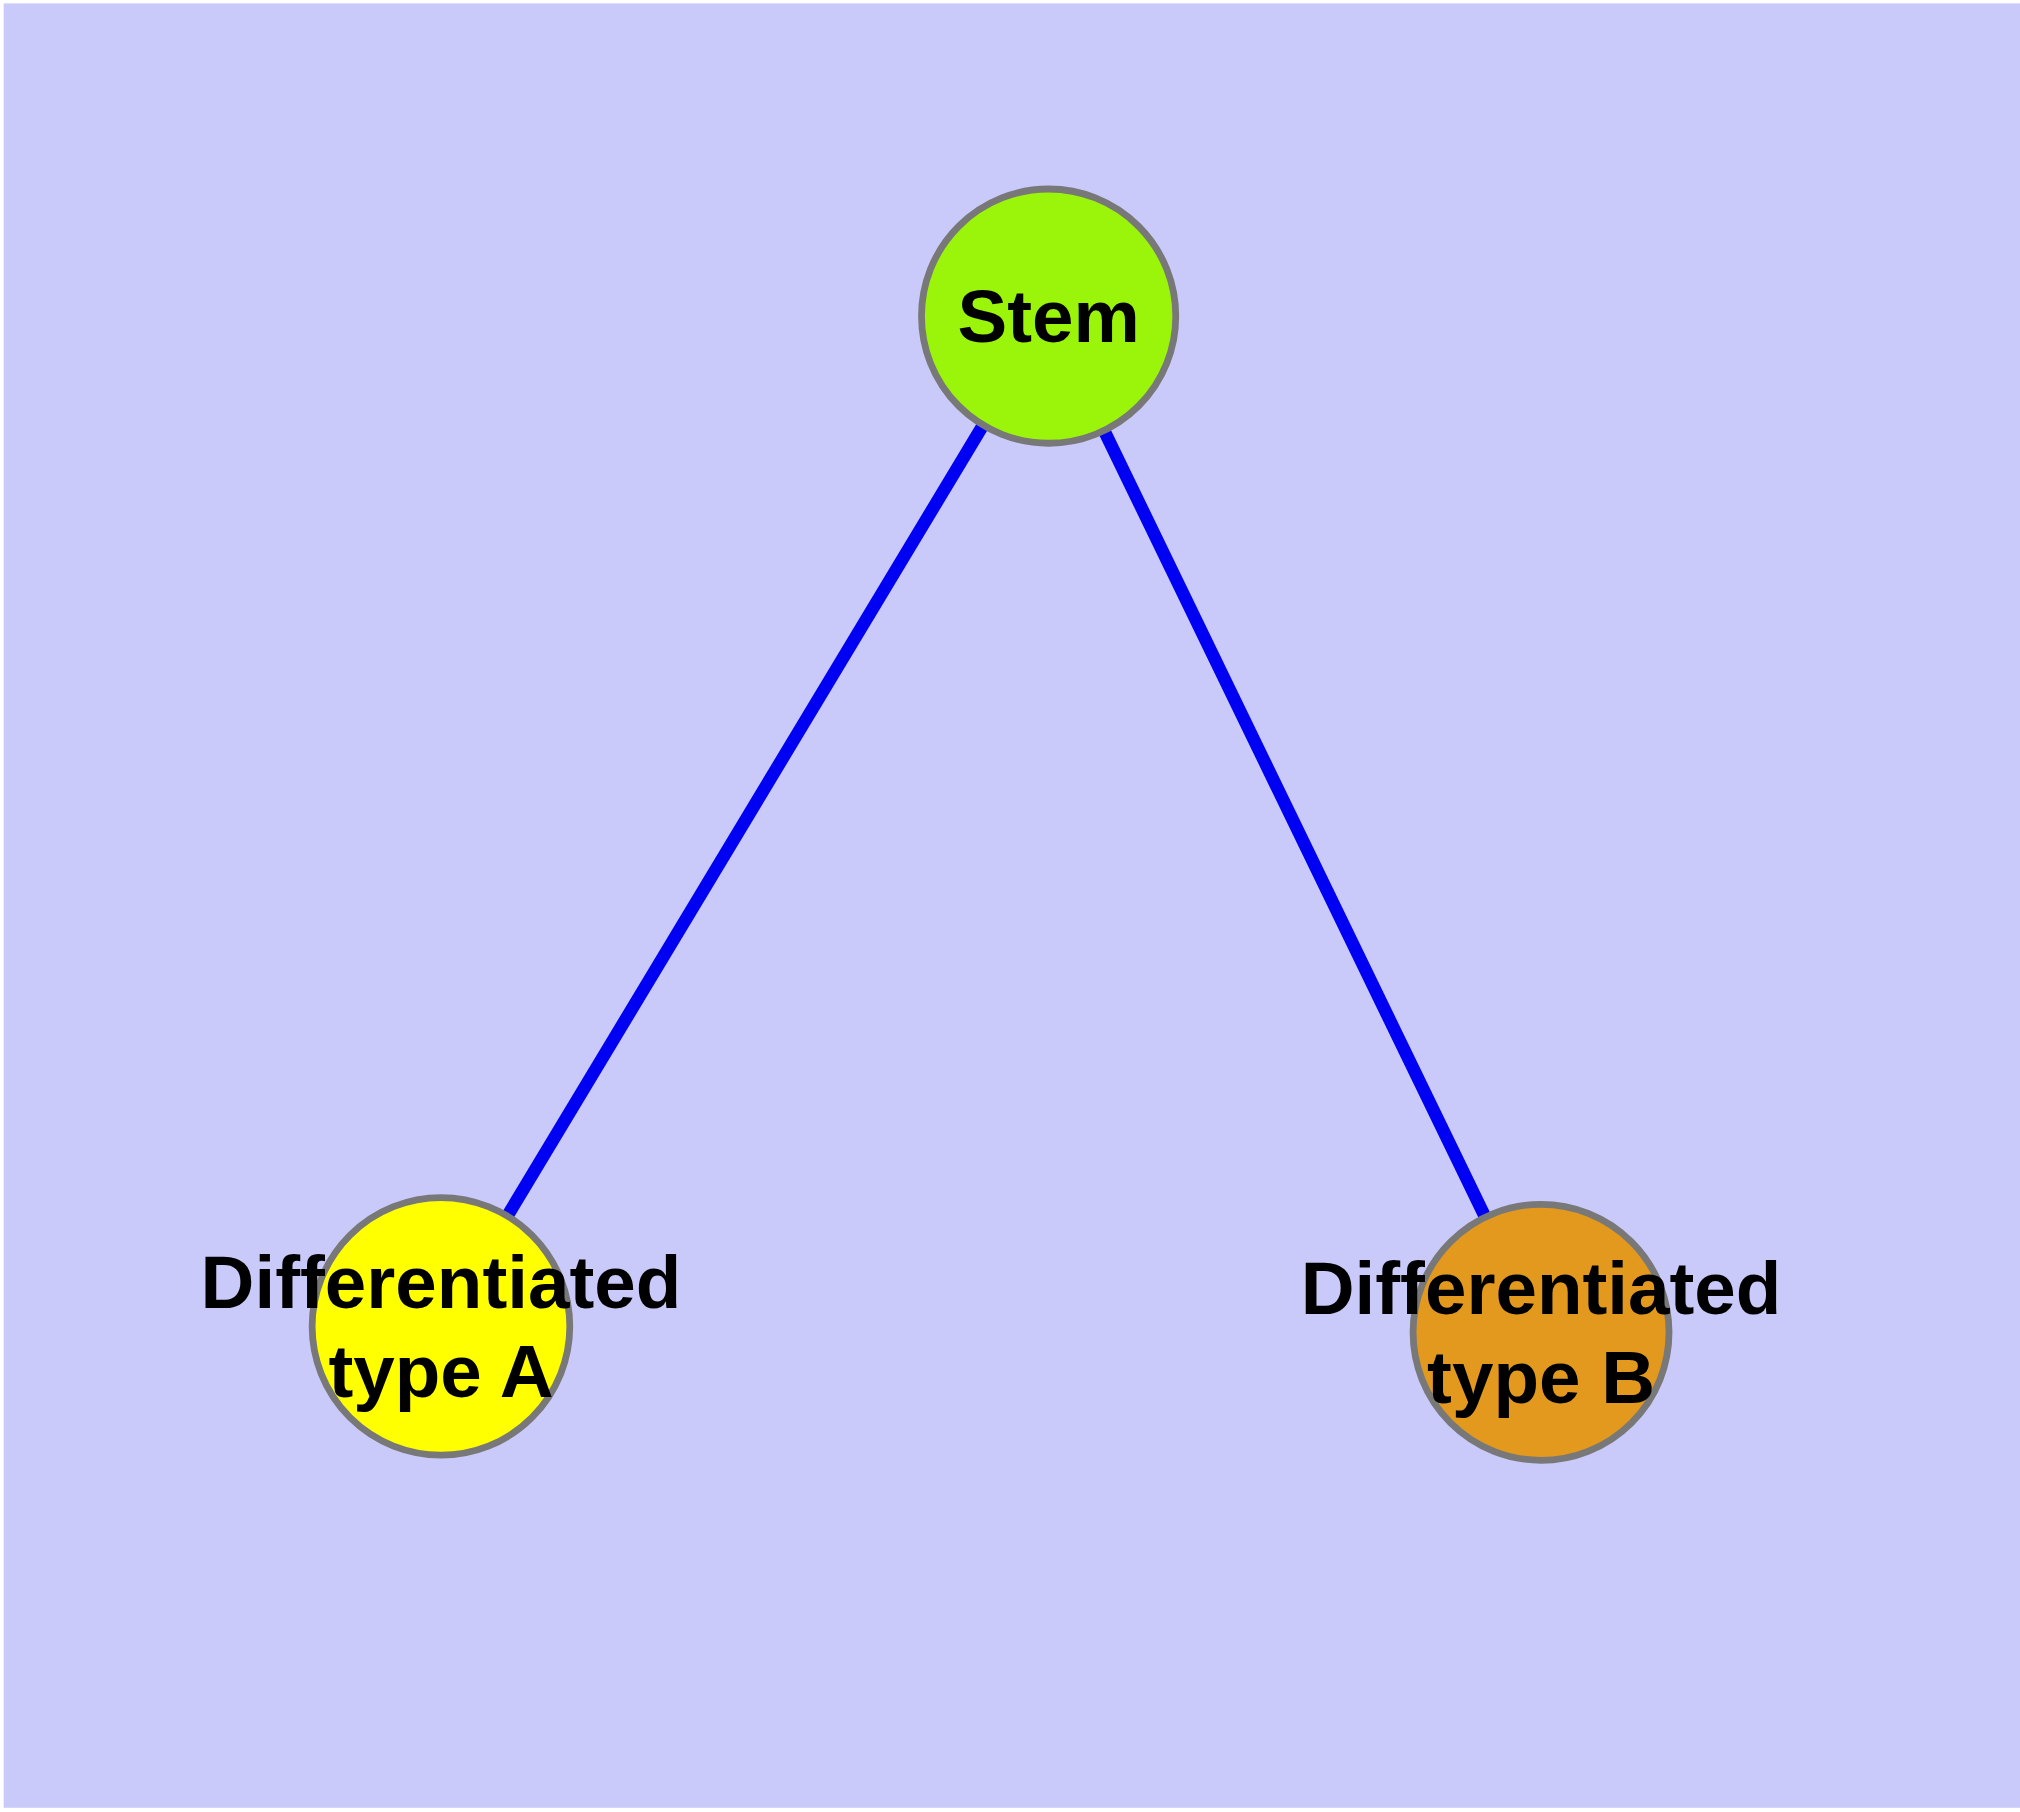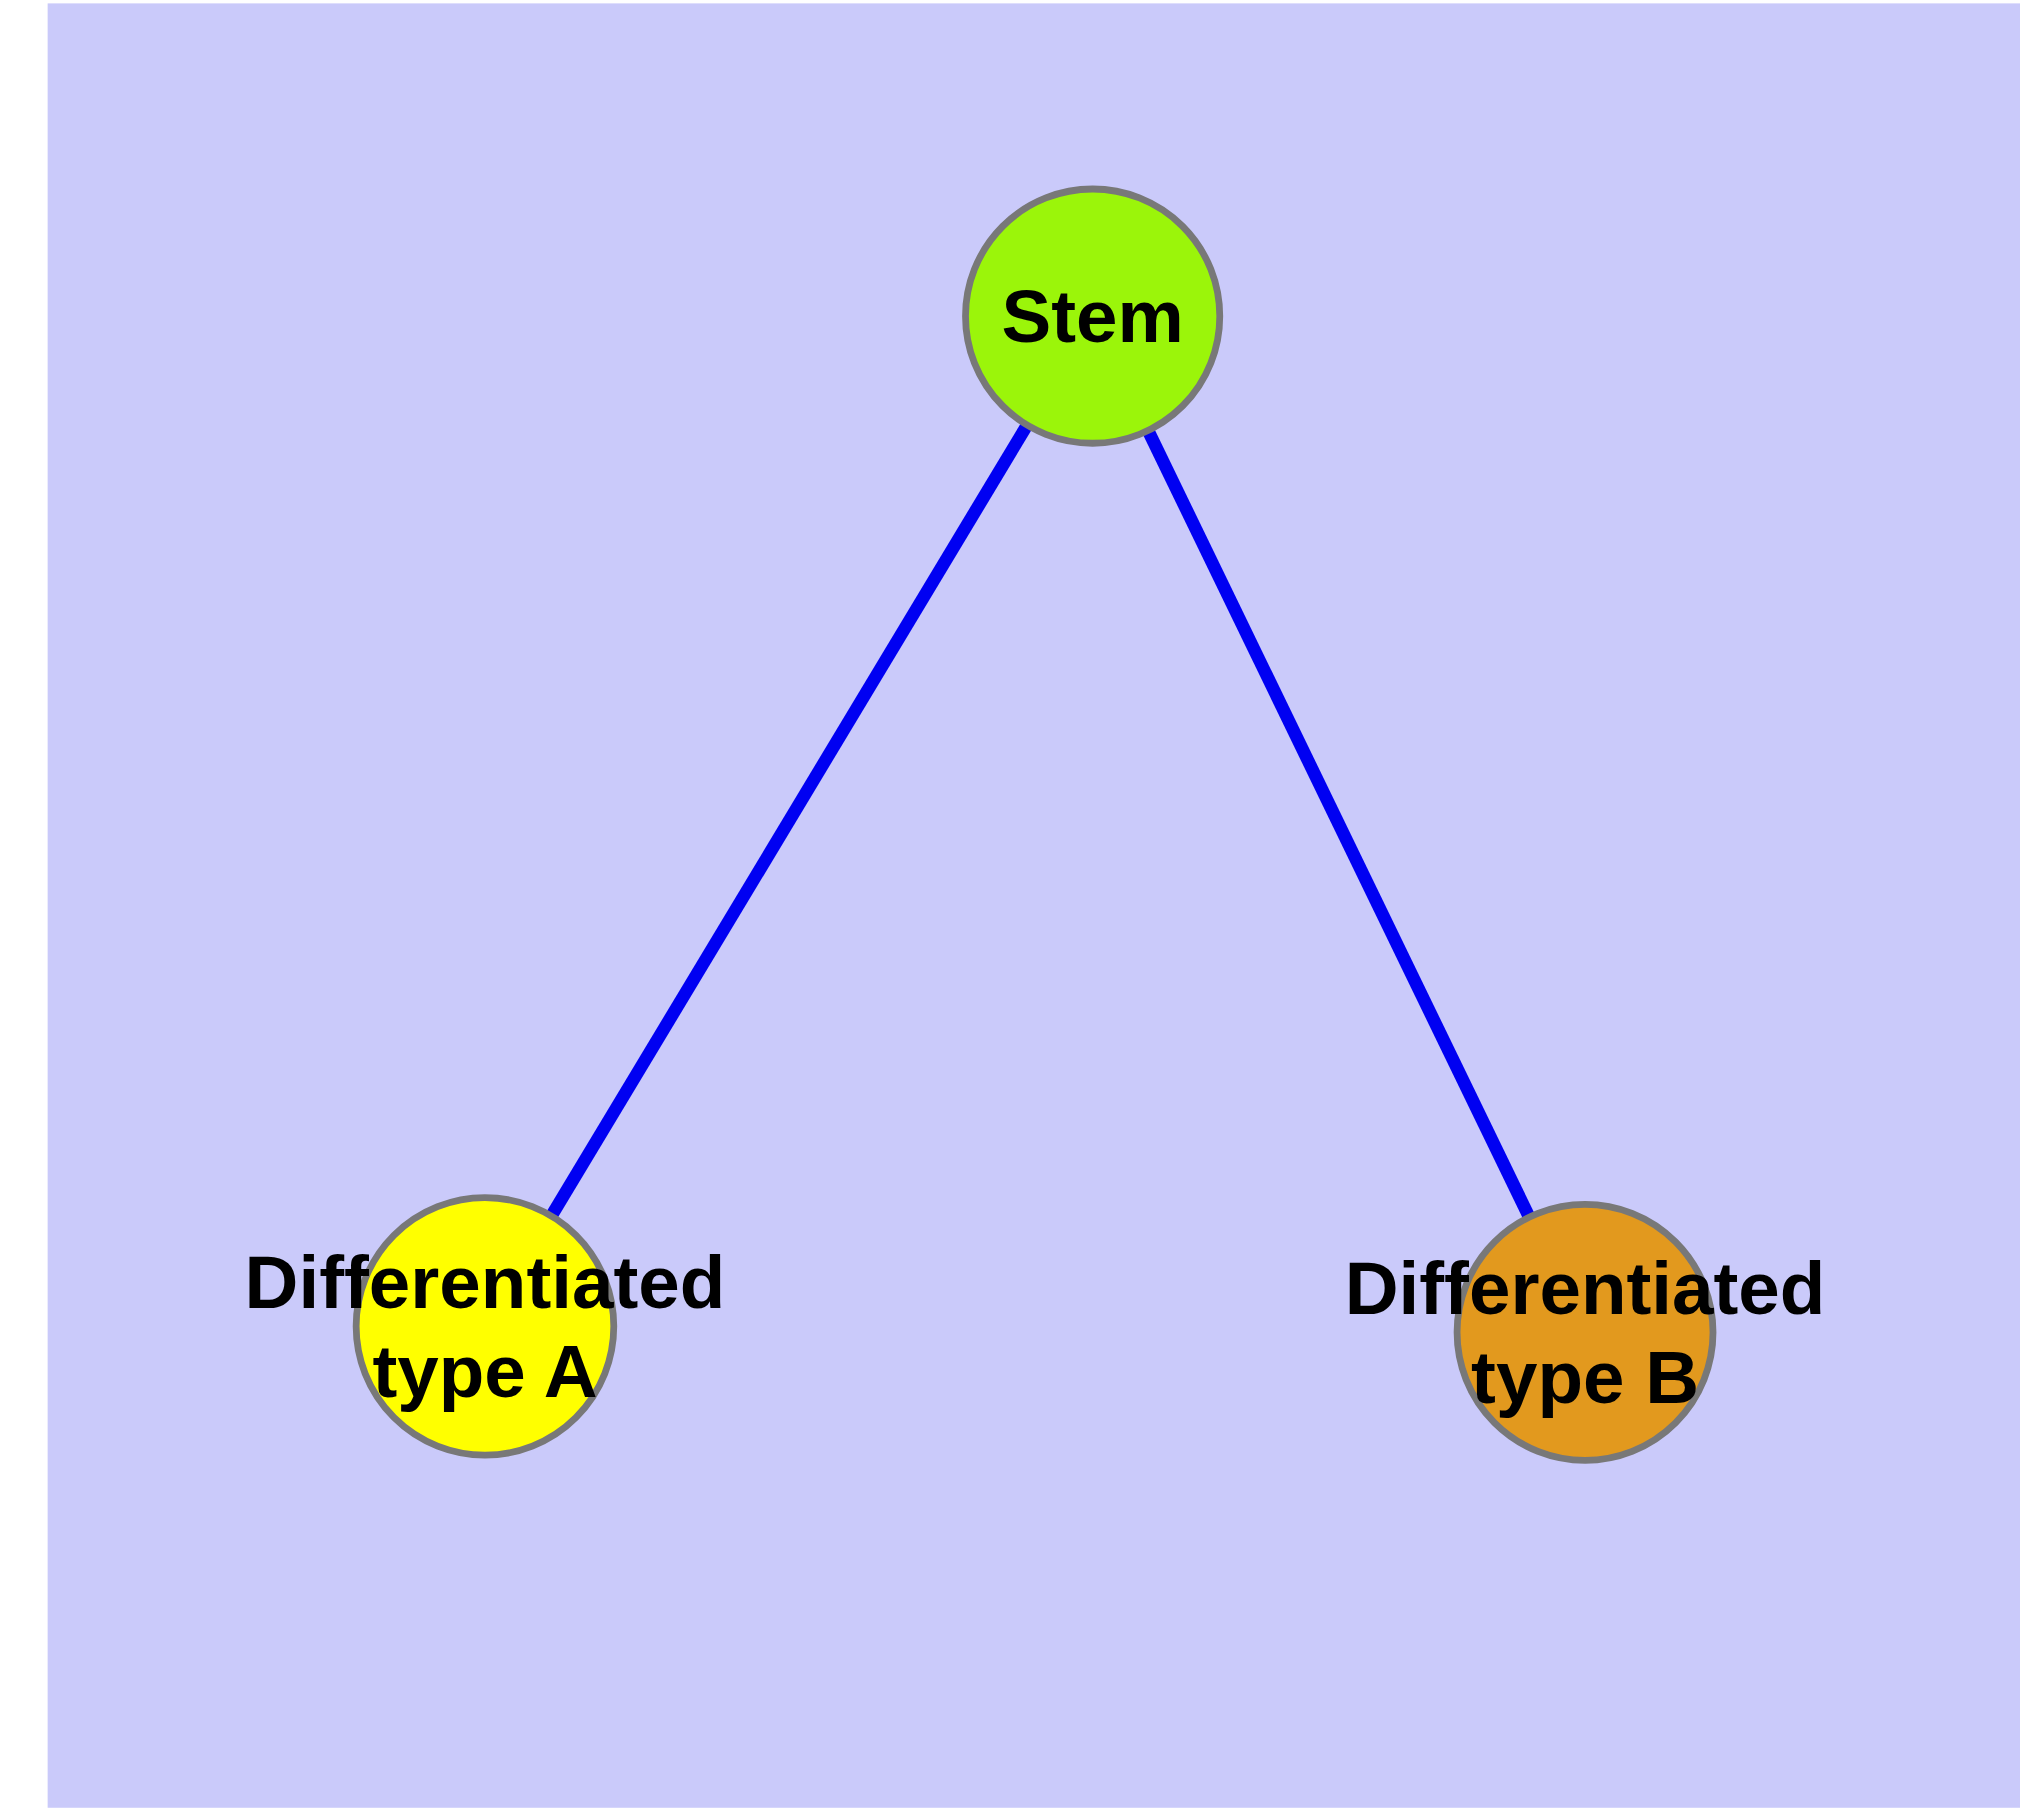--- a/index.html
+++ b/index.html
@@ -6,21 +6,20 @@
     margin: 0;
     padding: 0;
     width: 2021px;
     height: 1812px;
     overflow: hidden;
     font-family: "Liberation Sans", sans-serif;
   }
   #diagram-wrap {
     position: absolute;
     inset: 0;
-    padding-left: 44px;
   }
   svg {
     display: block;
     width: 2021px;
     height: 1812px;
   }
   text, tspan {
     font-family: "Liberation Sans", "DejaVu Sans", sans-serif;
     font-weight: bold;
   }

